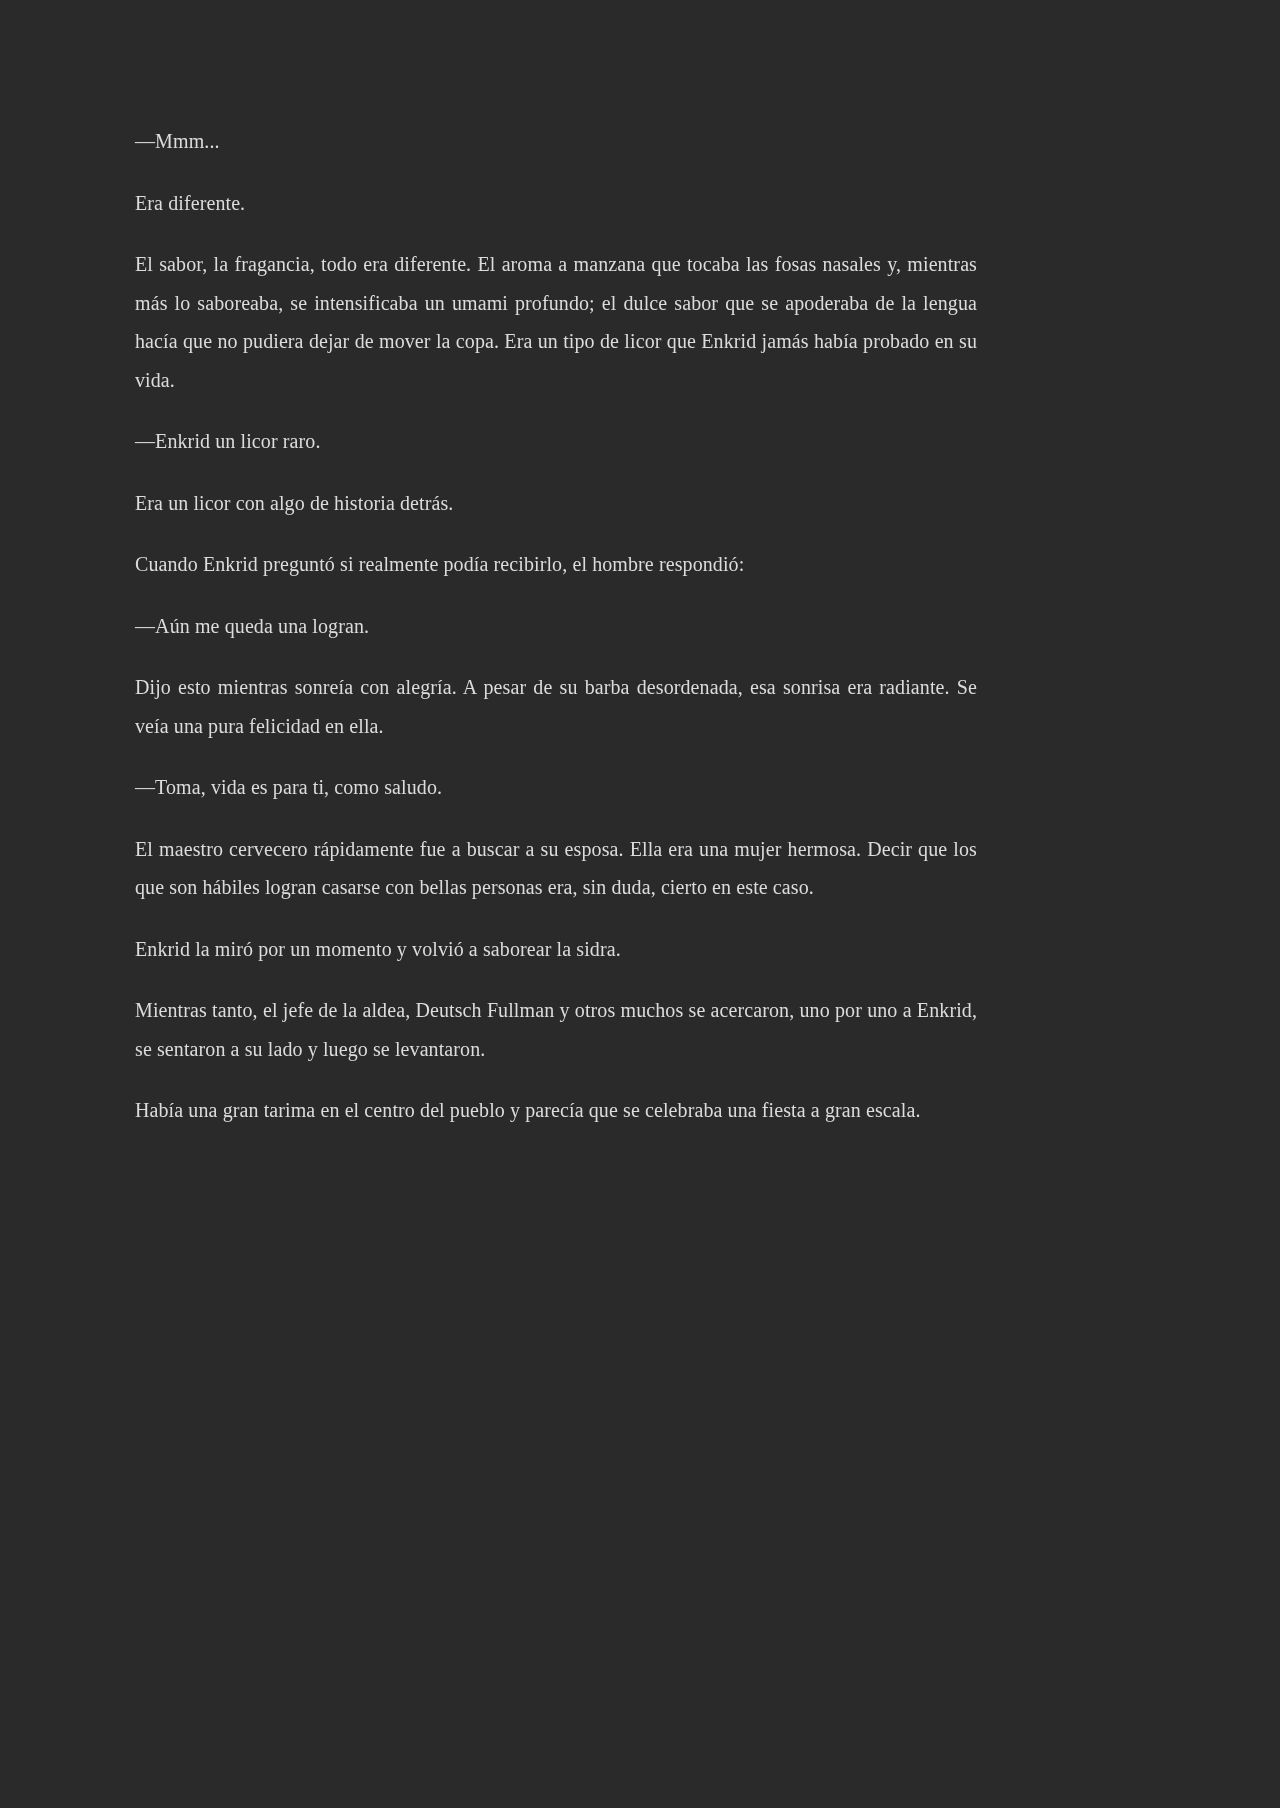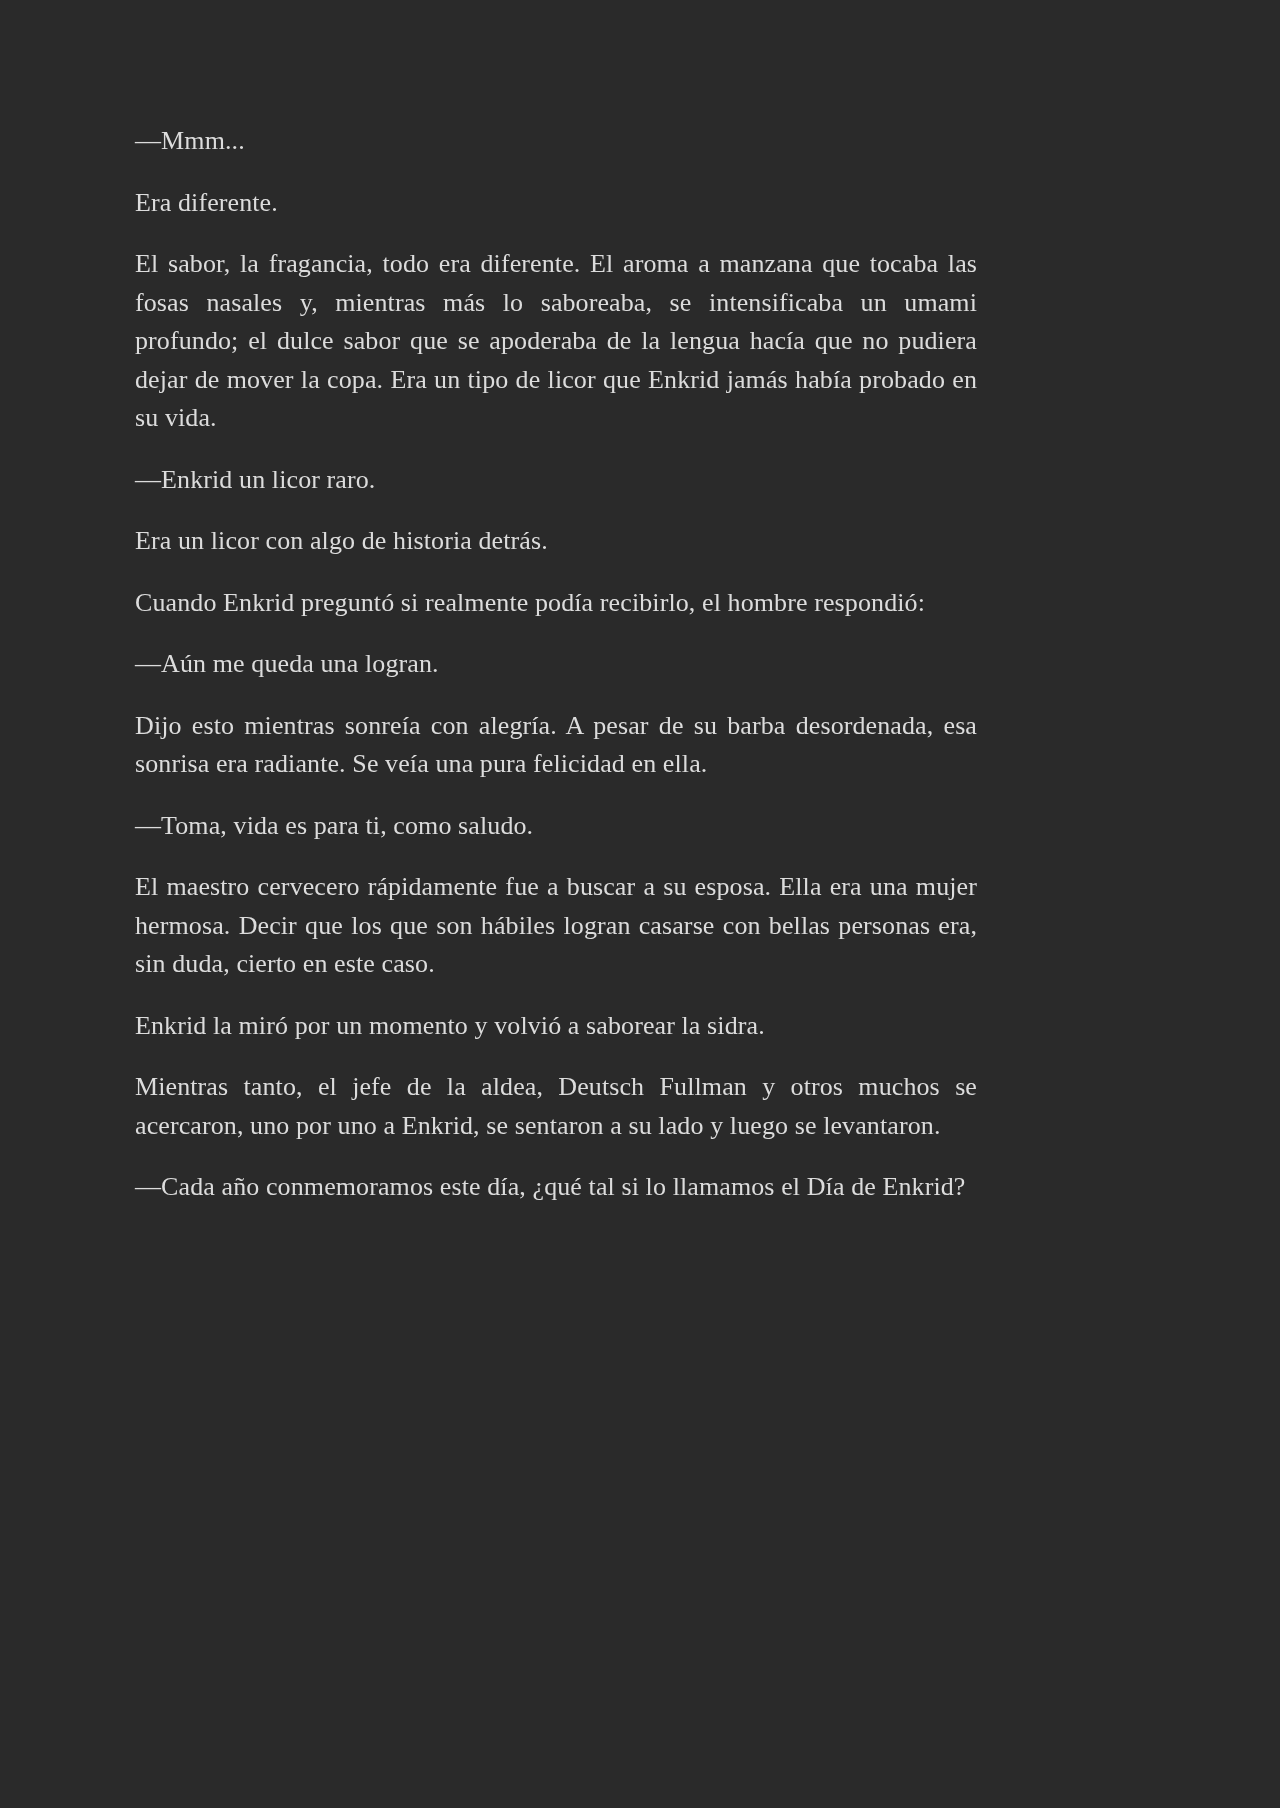--- a/index.html
+++ b/index.html
@@ -20,21 +20,21 @@
     min-height: 1808px;
     box-sizing: border-box;
     padding-top: 122px;
   }
   .chapter-content {
     margin-left: 135px;
     width: 842px;
   }
   .chapter-content p {
     margin: 0 0 23px 0;
-    font-size: 26px;
+    font-size: 20px;
     line-height: 38.5px;
     text-align: justify;
     text-justify: inter-word;
     letter-spacing: 0.1px;
     color: #dcdcdc;
   }
   .chapter-content p:last-child {
     margin-bottom: 0;
   }
 </style>
@@ -48,15 +48,15 @@
     <p>El sabor, la fragancia, todo era diferente. El aroma a manzana que tocaba las fosas nasales y, mientras más lo saboreaba, se intensificaba un umami profundo; el dulce sabor que se apoderaba de la lengua hacía que no pudiera dejar de mover la copa. Era un tipo de licor que Enkrid jamás había probado en su vida.</p>
     <p>—Enkrid un licor raro.</p>
     <p>Era un licor con algo de historia detrás.</p>
     <p>Cuando Enkrid preguntó si realmente podía recibirlo, el hombre respondió:</p>
     <p>—Aún me queda una logran.</p>
     <p>Dijo esto mientras sonreía con alegría. A pesar de su barba desordenada, esa sonrisa era radiante. Se veía una pura felicidad en ella.</p>
     <p>—Toma, vida es para ti, como saludo.</p>
     <p>El maestro cervecero rápidamente fue a buscar a su esposa. Ella era una mujer hermosa. Decir que los que son hábiles logran casarse con bellas personas era, sin duda, cierto en este caso.</p>
     <p>Enkrid la miró por un momento y volvió a saborear la sidra.</p>
     <p>Mientras tanto, el jefe de la aldea, Deutsch Fullman y otros muchos se acercaron, uno por uno a Enkrid, se sentaron a su lado y luego se levantaron.</p>
-    <p>—Cada año conmemoramos este día, ¿qué tal si lo llamamos el Día de Enkrid?</p>
+    <p>Había una gran tarima en el centro del pueblo y parecía que se celebraba una fiesta a gran escala.</p>
   </main>
 </div>
 
 </body></html>

